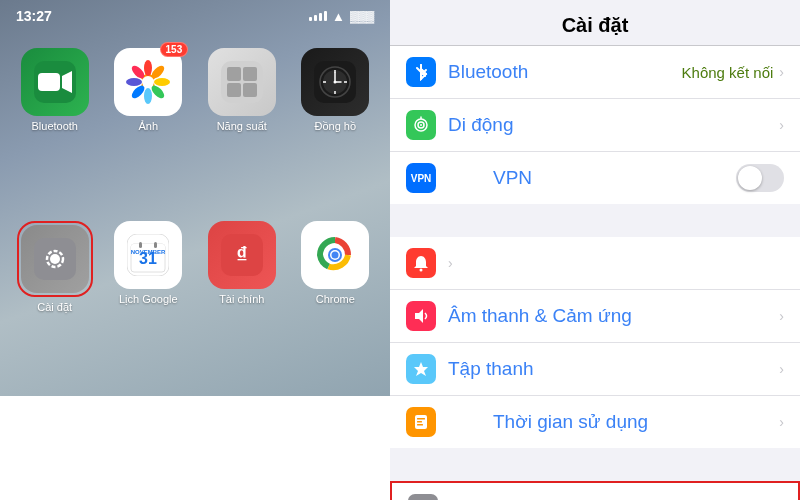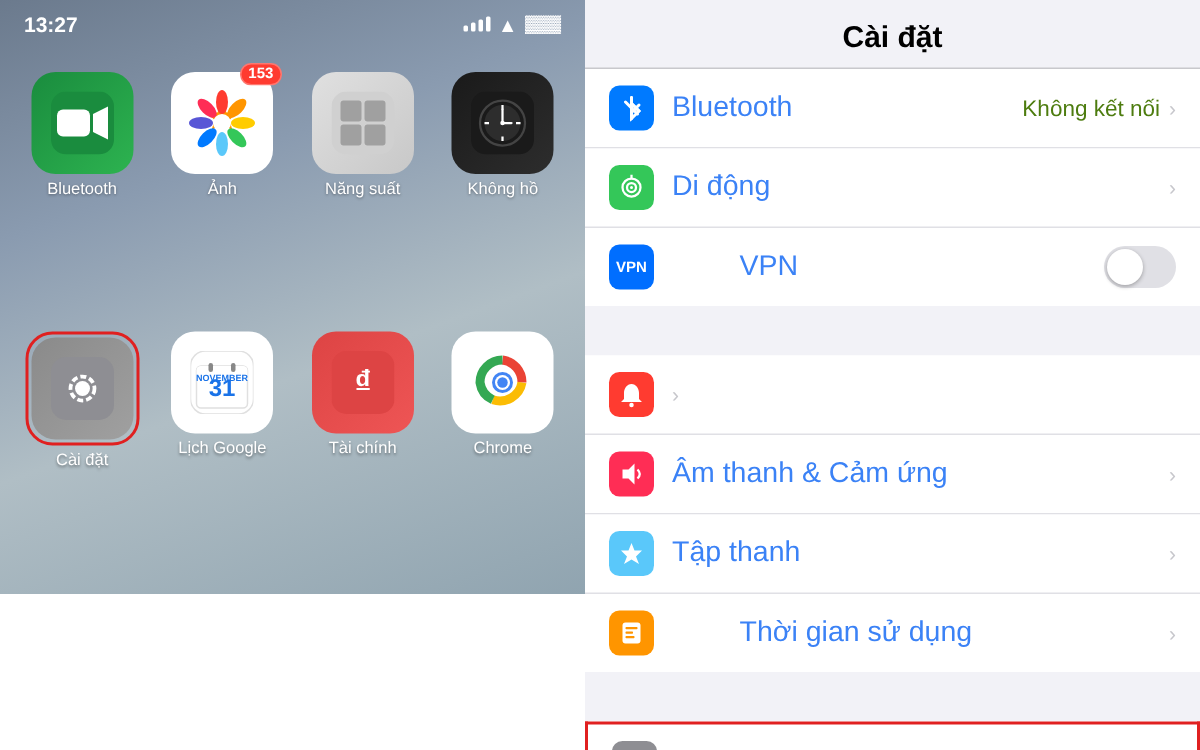--- a/index.html
+++ b/index.html
@@ -297,21 +297,21 @@
           <circle cx="21" cy="21" r="12" fill="#2d2d2d"></circle>
           <line x1="21" y1="9" x2="21" y2="12" stroke="white" stroke-width="1.5"></line>
           <line x1="21" y1="30" x2="21" y2="33" stroke="white" stroke-width="1.5"></line>
           <line x1="9" y1="21" x2="12" y2="21" stroke="white" stroke-width="1.5"></line>
           <line x1="30" y1="21" x2="33" y2="21" stroke="white" stroke-width="1.5"></line>
           <line x1="21" y1="21" x2="21" y2="12" stroke="white" stroke-width="1.5" stroke-linecap="round"></line>
           <line x1="21" y1="21" x2="27" y2="21" stroke="white" stroke-width="1.5" stroke-linecap="round"></line>
           <circle cx="21" cy="21" r="1.5" fill="white"></circle>
         </svg>
       </div>
-      <span class="app-label">Không hồ</span>
+      <span class="app-label">Đồng hồ</span>
     </div>
 
     <div class="app-item step1-wrapper">
       <div class="app-selected">
         <div class="app-icon caidat">
           <svg width="42" height="42" viewBox="0 0 42 42">
             <rect width="42" height="42" rx="10" fill="#8e8e93"></rect>
             <g transform="translate(21,21)">
               <circle r="5" fill="white"></circle>
               <circle r="8" fill="none" stroke="white" stroke-width="2.5" stroke-dasharray="4,2"></circle>

